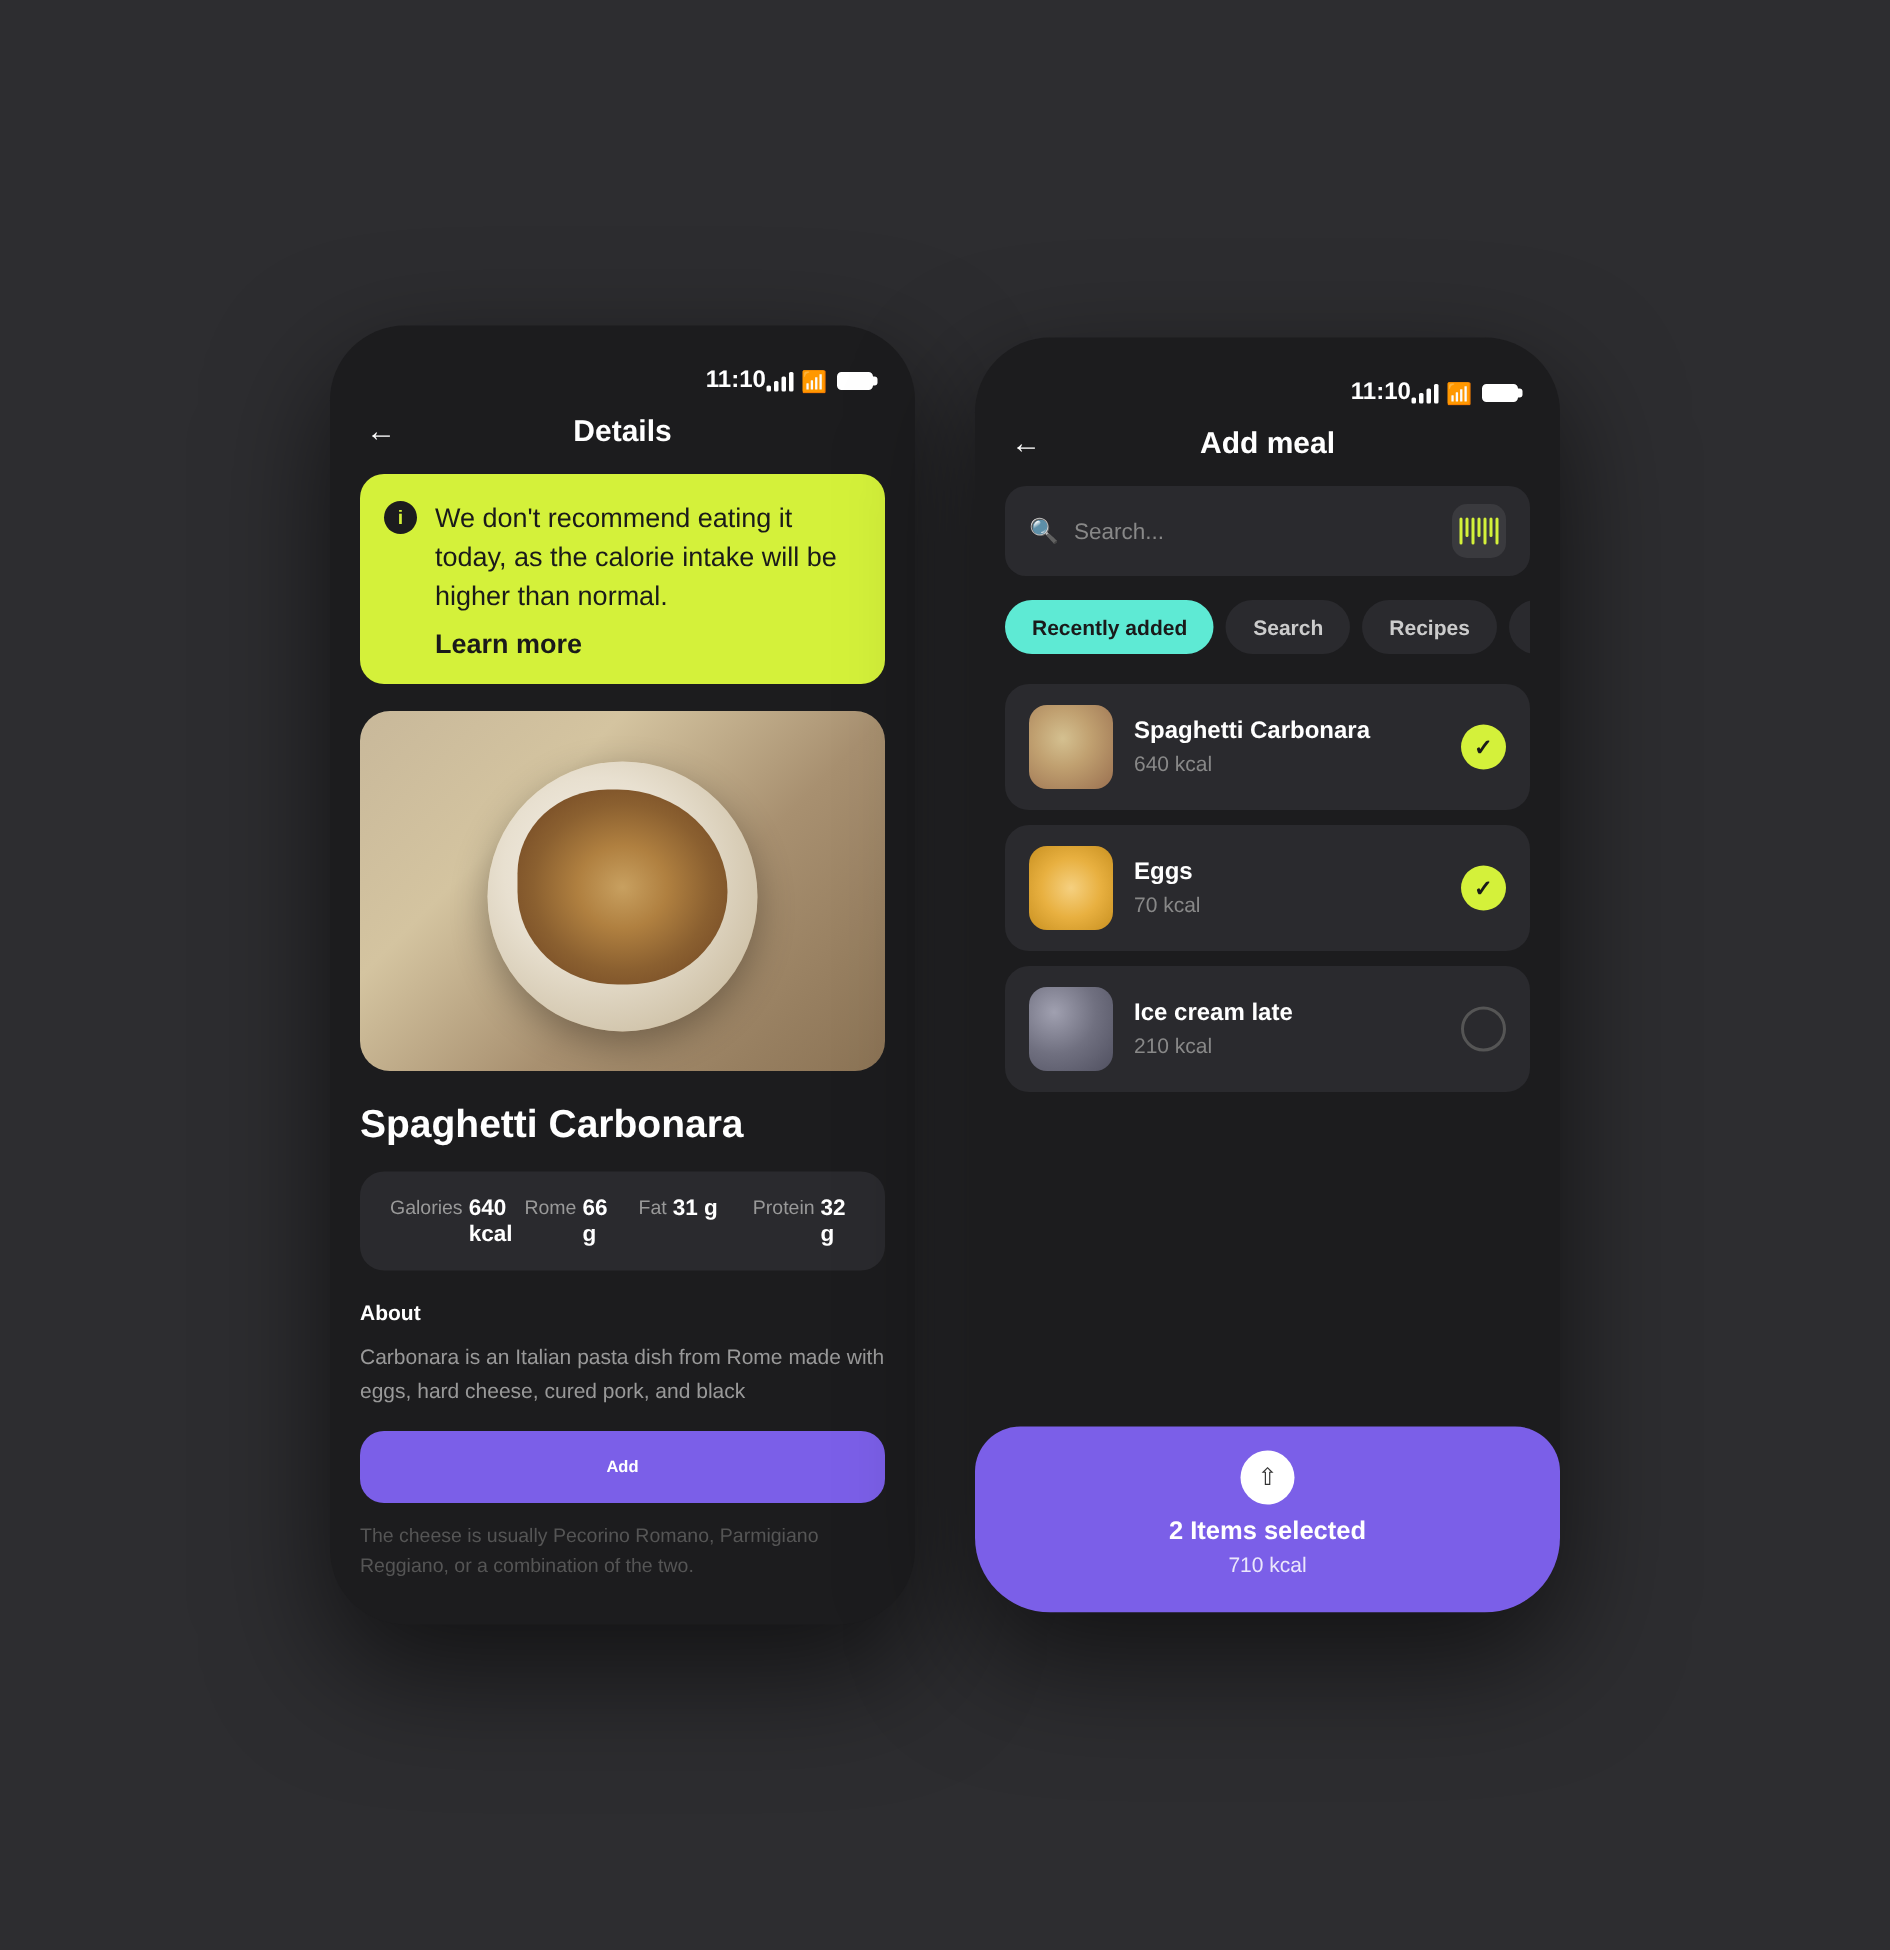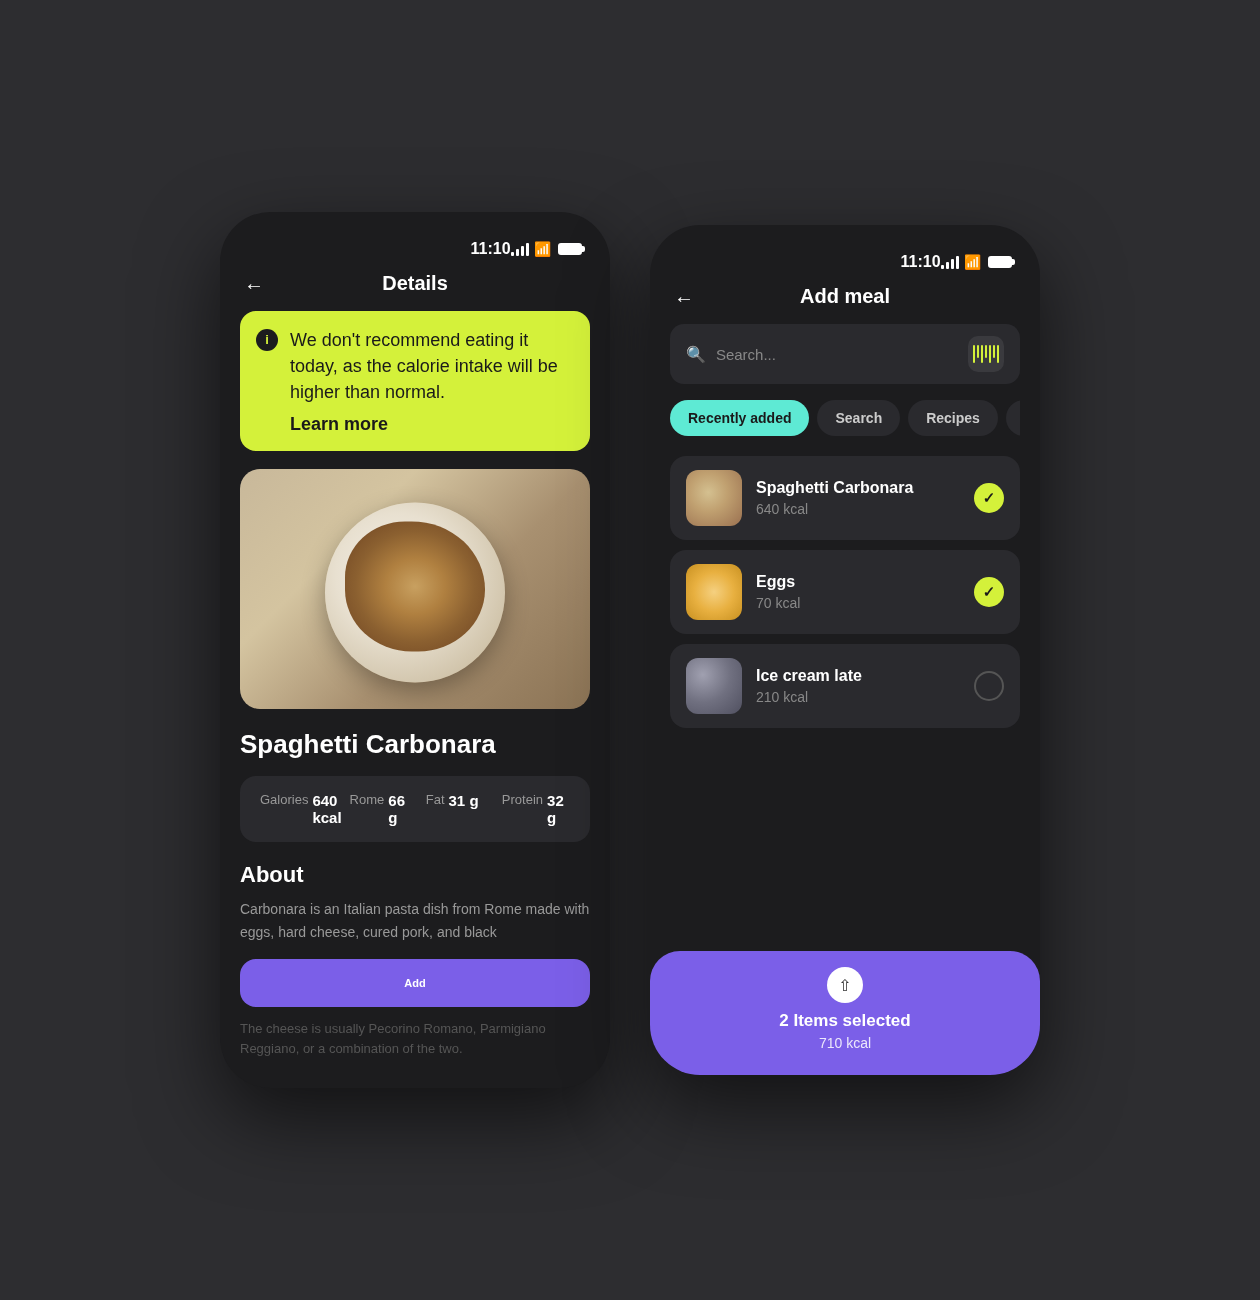--- a/index.html
+++ b/index.html
@@ -207,21 +207,21 @@
     .nutrition-value {
       font-size: 15px;
       font-weight: 600;
       color: #fff;
     }
 
     .about-section {
       margin-bottom: 16px;
     }
     .about-title {
-      font-size: 22px;
+      font-size: 14px;
       font-weight: 600;
       color: #fff;
       margin-bottom: 10px;
     }
     .about-text {
       font-size: 14px;
       color: #999;
       line-height: 1.6;
     }
 

